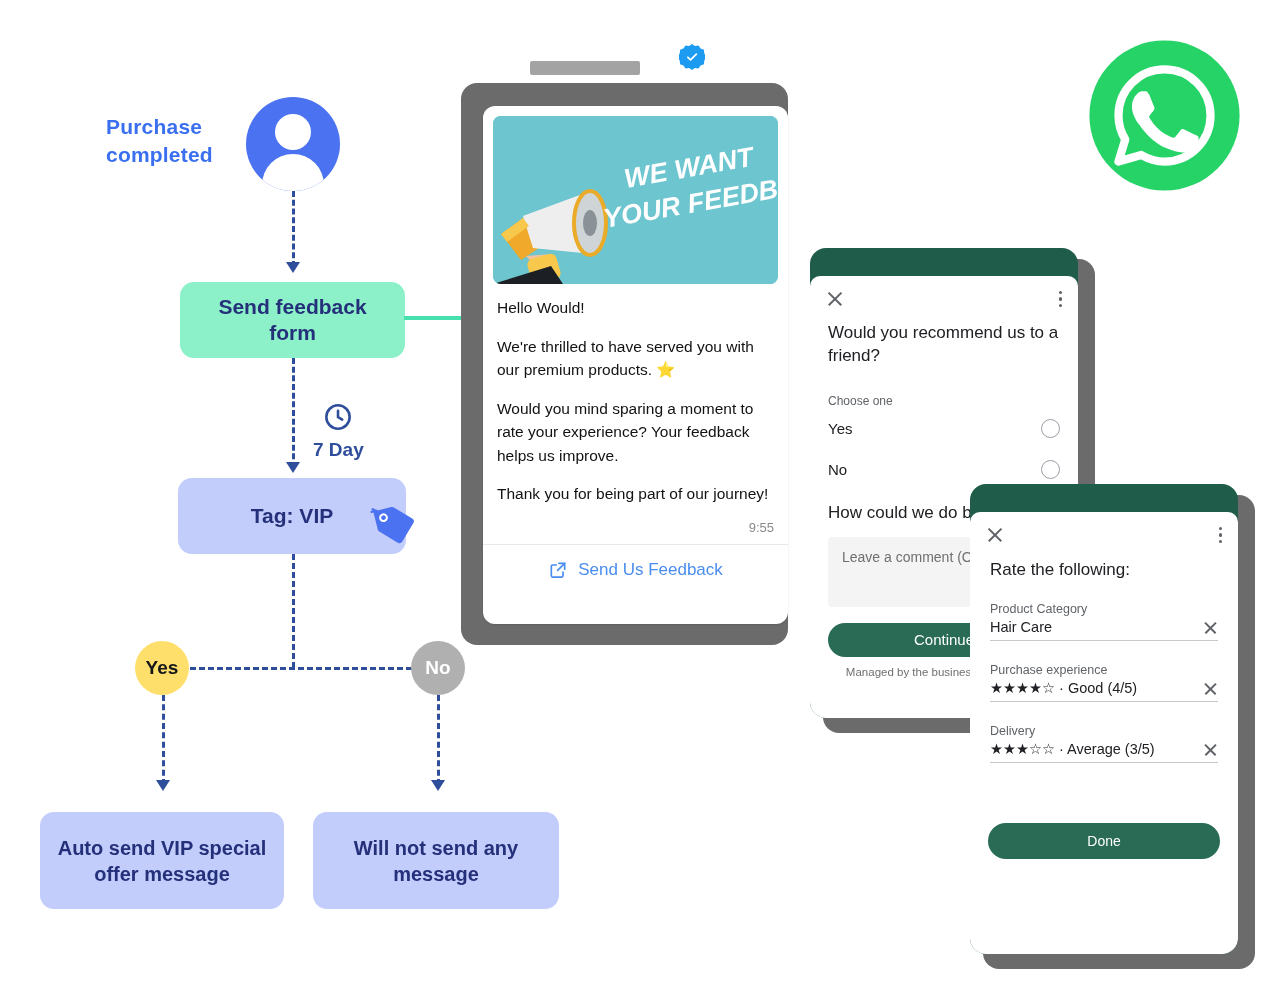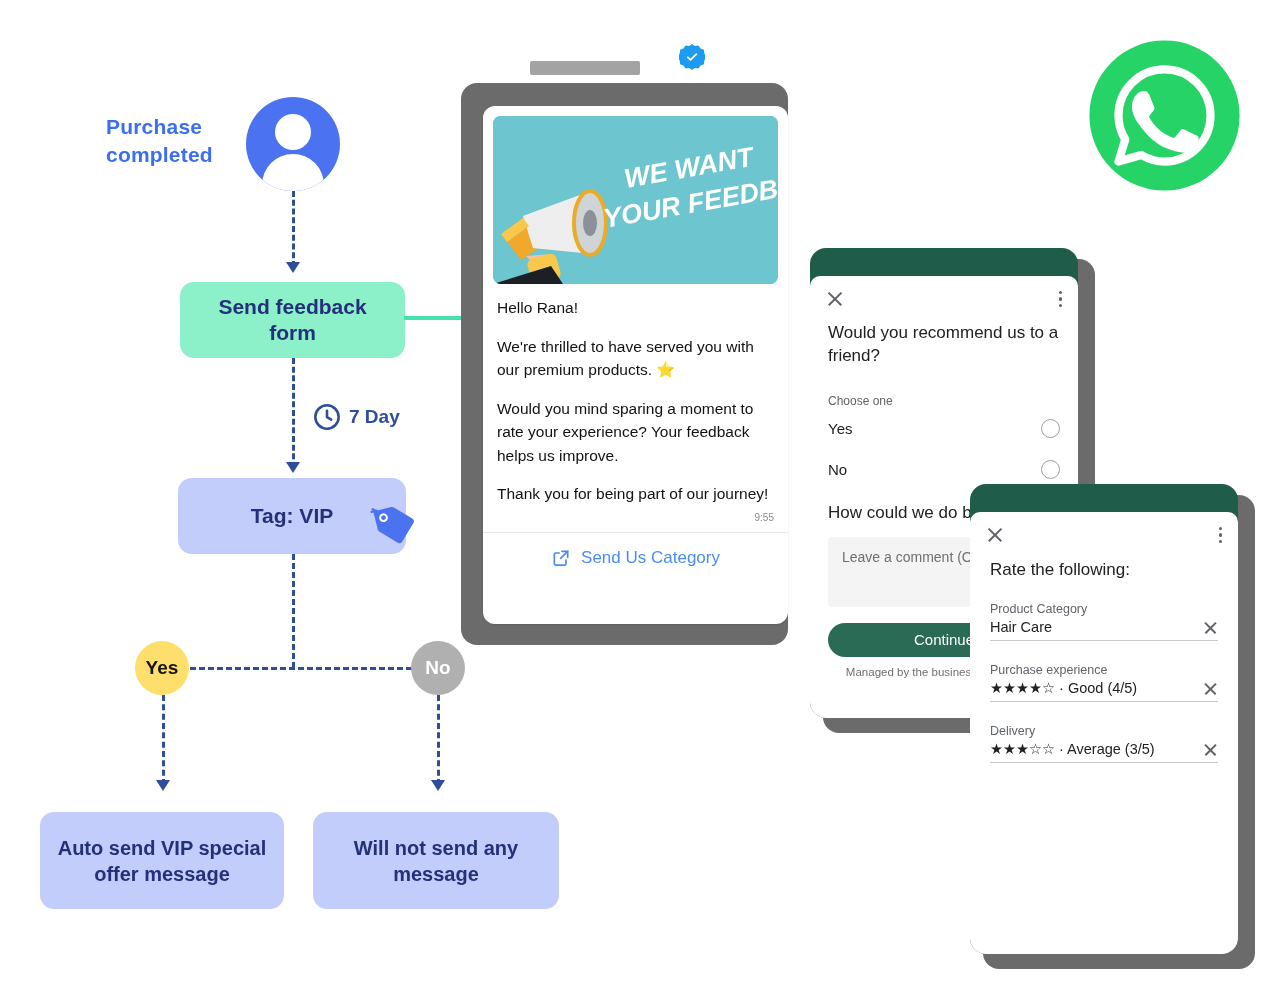--- a/index.html
+++ b/index.html
@@ -78,23 +78,23 @@
   .msg-card{
     position:absolute;background:#ffffff;border-radius:12px;
     overflow:hidden;box-shadow:0 1px 2px rgba(0,0,0,.12);
   }
   .msg-hero{
     margin:10px 10px 0 10px;height:168px;border-radius:8px;overflow:hidden;
     background:#6cc5cf;position:relative;
   }
   .msg-body{padding:12px 14px 4px 14px;color:#121212;font-size:15.5px;line-height:1.52;}
   .msg-body p{margin:0 0 15px 0;}
-  .msg-body p:last-child{margin-bottom:0;}
+  .msg-body p:last-child{margin-bottom:8px;}
   .msg-time{
-    text-align:right;color:#8a8a8a;font-size:10px;
+    text-align:right;color:#8a8a8a;font-size:13px;
     padding:2px 14px 9px 8px;
   }
   .msg-divider{height:1px;background:#e8e8e8;}
   .msg-cta{
     display:flex;align-items:center;justify-content:center;gap:10px;
     color:#4a8df0;font-size:17px;padding:15px 0 16px 0;
   }
 
   .header-L{
     position:absolute;font-family:"Liberation Serif","DejaVu Serif",serif;
@@ -188,21 +188,21 @@
   <div class="node-box node-green" style="left:180px;top:282px;width:225px;height:76px;">
     <span>Send feedback form</span>
   </div>
 
   <div class="abs" style="left:404px;top:316px;width:74px;height:4px;background:#45e0ad;"></div>
   <div class="abs" style="left:468px;top:310px;width:17px;height:17px;border-radius:50%;background:#45e0ad;"></div>
 
   <div class="flow-line dash-v" style="left:292px;top:358px;height:110px;"></div>
   <div class="arrow-down" style="left:286px;top:462px;"></div>
 
-  <div class="delay-badge" style="left:313px;top:403px;">
+  <div class="delay-badge" style="left:313px;top:403px;flex-direction:column;">
     <svg width="28" height="28" viewBox="0 0 24 24">
       <circle cx="12" cy="12" r="10" fill="none" stroke="#2e4d9b" stroke-width="2.2"></circle>
       <path d="M12 6.6 V12 L15.6 14.3" fill="none" stroke="#2e4d9b" stroke-width="2.2" stroke-linecap="round"></path>
     </svg>
     <span>7 Day</span>
   </div>
 
   <div class="node-box node-blue" style="left:178px;top:478px;width:228px;height:76px;">
     <span>Tag: VIP</span>
     <svg class="tag-icon" viewBox="0 0 64 64">
@@ -264,34 +264,34 @@
           <rect x="36" y="140" width="30" height="26" rx="6" fill="#f7c84b" transform="rotate(-16 51 153)"></rect>
           <path d="M0 168 L58 150 L70 168 Z" fill="#1c2024"></path>
         </g>
         <g fill="#ffffff" font-family="Liberation Sans, sans-serif" font-weight="bold" font-style="italic">
           <text x="133" y="72" font-size="27" transform="rotate(-10 133 72)">WE WANT</text>
           <text x="112" y="112" font-size="27" transform="rotate(-10 112 112)">YOUR FEEDBACK</text>
         </g>
       </svg>
     </div>
     <div class="msg-body">
-      <p>Hello Rana!</p>
+      <p>Hello Would!</p>
       <p>We're thrilled to have served you with our premium products. ⭐</p>
       <p>Would you mind sparing a moment to rate your experience? Your feedback helps us improve.</p>
       <p>Thank you for being part of our journey!</p>
     </div>
     <div class="msg-time">9:55</div>
     <div class="msg-divider"></div>
     <div class="msg-cta">
       <svg width="20" height="20" viewBox="0 0 24 24">
         <path d="M13 4 h7 v7" fill="none" stroke="#4a8df0" stroke-width="2" stroke-linecap="round"></path>
         <path d="M20 4 L11.5 12.5" fill="none" stroke="#4a8df0" stroke-width="2" stroke-linecap="round"></path>
         <path d="M18 14.5 V19 a1.5 1.5 0 0 1 -1.5 1.5 H5.5 A1.5 1.5 0 0 1 4 19 V7.5 A1.5 1.5 0 0 1 5.5 6 H10" fill="none" stroke="#4a8df0" stroke-width="2" stroke-linecap="round"></path>
       </svg>
-      <span>Send Us Category</span>
+      <span>Send Us Feedback</span>
     </div>
   </div>
 
   <div class="wa-shadow" style="left:823px;top:259px;width:272px;height:474px;"></div>
   <div class="phone" style="left:810px;top:248px;width:268px;height:470px;">
     <div class="phone-top"></div>
     <div class="phone-sheet" style="top:28px;">
       <div class="sheet-bar">
         <div class="x-icon"></div>
         <div class="kebab">
@@ -355,20 +355,23 @@
       </div>
 
       <div class="rate-group">
         <div class="rate-lbl">Delivery</div>
         <div class="rate-valrow">
           <span class="rate-val">★★★☆☆ · Average (3/5)</span>
           <span class="rate-x"></span>
         </div>
       </div>
 
+      <div class="btn-green" style="margin-top:60px;height:36px;font-size:14px;">
+        <span>Done</span>
+      </div>
     </div>
   </div>
 
   <svg class="wa-logo" viewBox="0 0 64 64" style="left:1087px;top:38px;">
     <circle cx="32" cy="32" r="31" fill="#25D366"></circle>
     <path d="M32 13 C21.5 13 13 21.5 13 32 c0 3.6 1 7 2.8 9.9 L13 51 l9.4 -2.7 C25.2 49.9 28.5 51 32 51 c10.5 0 19 -8.5 19 -19 S42.5 13 32 13 z" fill="none" stroke="#ffffff" stroke-width="3.4" stroke-linejoin="round"></path>
     <path d="M26.2 24.2 c-0.5 -1.1 -1 -1.1 -1.5 -1.1 h-1.3 c-0.5 0 -1.3 0.2 -2 0.9 c-0.7 0.7 -2.6 2.5 -2.6 6.1 c0 3.6 2.6 7.1 3 7.6 c0.4 0.5 5.1 8.1 12.6 11 c6.2 2.4 7.5 1.9 8.8 1.8 c1.4 -0.1 4.4 -1.8 5 -3.5 c0.6 -1.7 0.6 -3.2 0.4 -3.5 c-0.2 -0.3 -0.7 -0.5 -1.4 -0.9 c-0.7 -0.4 -4.4 -2.2 -5 -2.4 c-0.7 -0.2 -1.1 -0.4 -1.6 0.4 c-0.5 0.7 -1.9 2.4 -2.3 2.9 c-0.4 0.5 -0.9 0.5 -1.6 0.2 c-0.7 -0.4 -3.1 -1.1 -5.9 -3.6 c-2.2 -1.9 -3.6 -4.3 -4.1 -5 c-0.4 -0.7 0 -1.1 0.3 -1.5 c0.3 -0.3 0.7 -0.9 1.1 -1.3 c0.4 -0.4 0.5 -0.7 0.7 -1.2 c0.2 -0.5 0.1 -0.9 -0.1 -1.3 c-0.2 -0.4 -1.6 -4 -2.2 -5.4 z" fill="#ffffff" transform="translate(-1.5,-2) scale(0.92) translate(3,3)"></path>
   </svg>
 
 </div>

